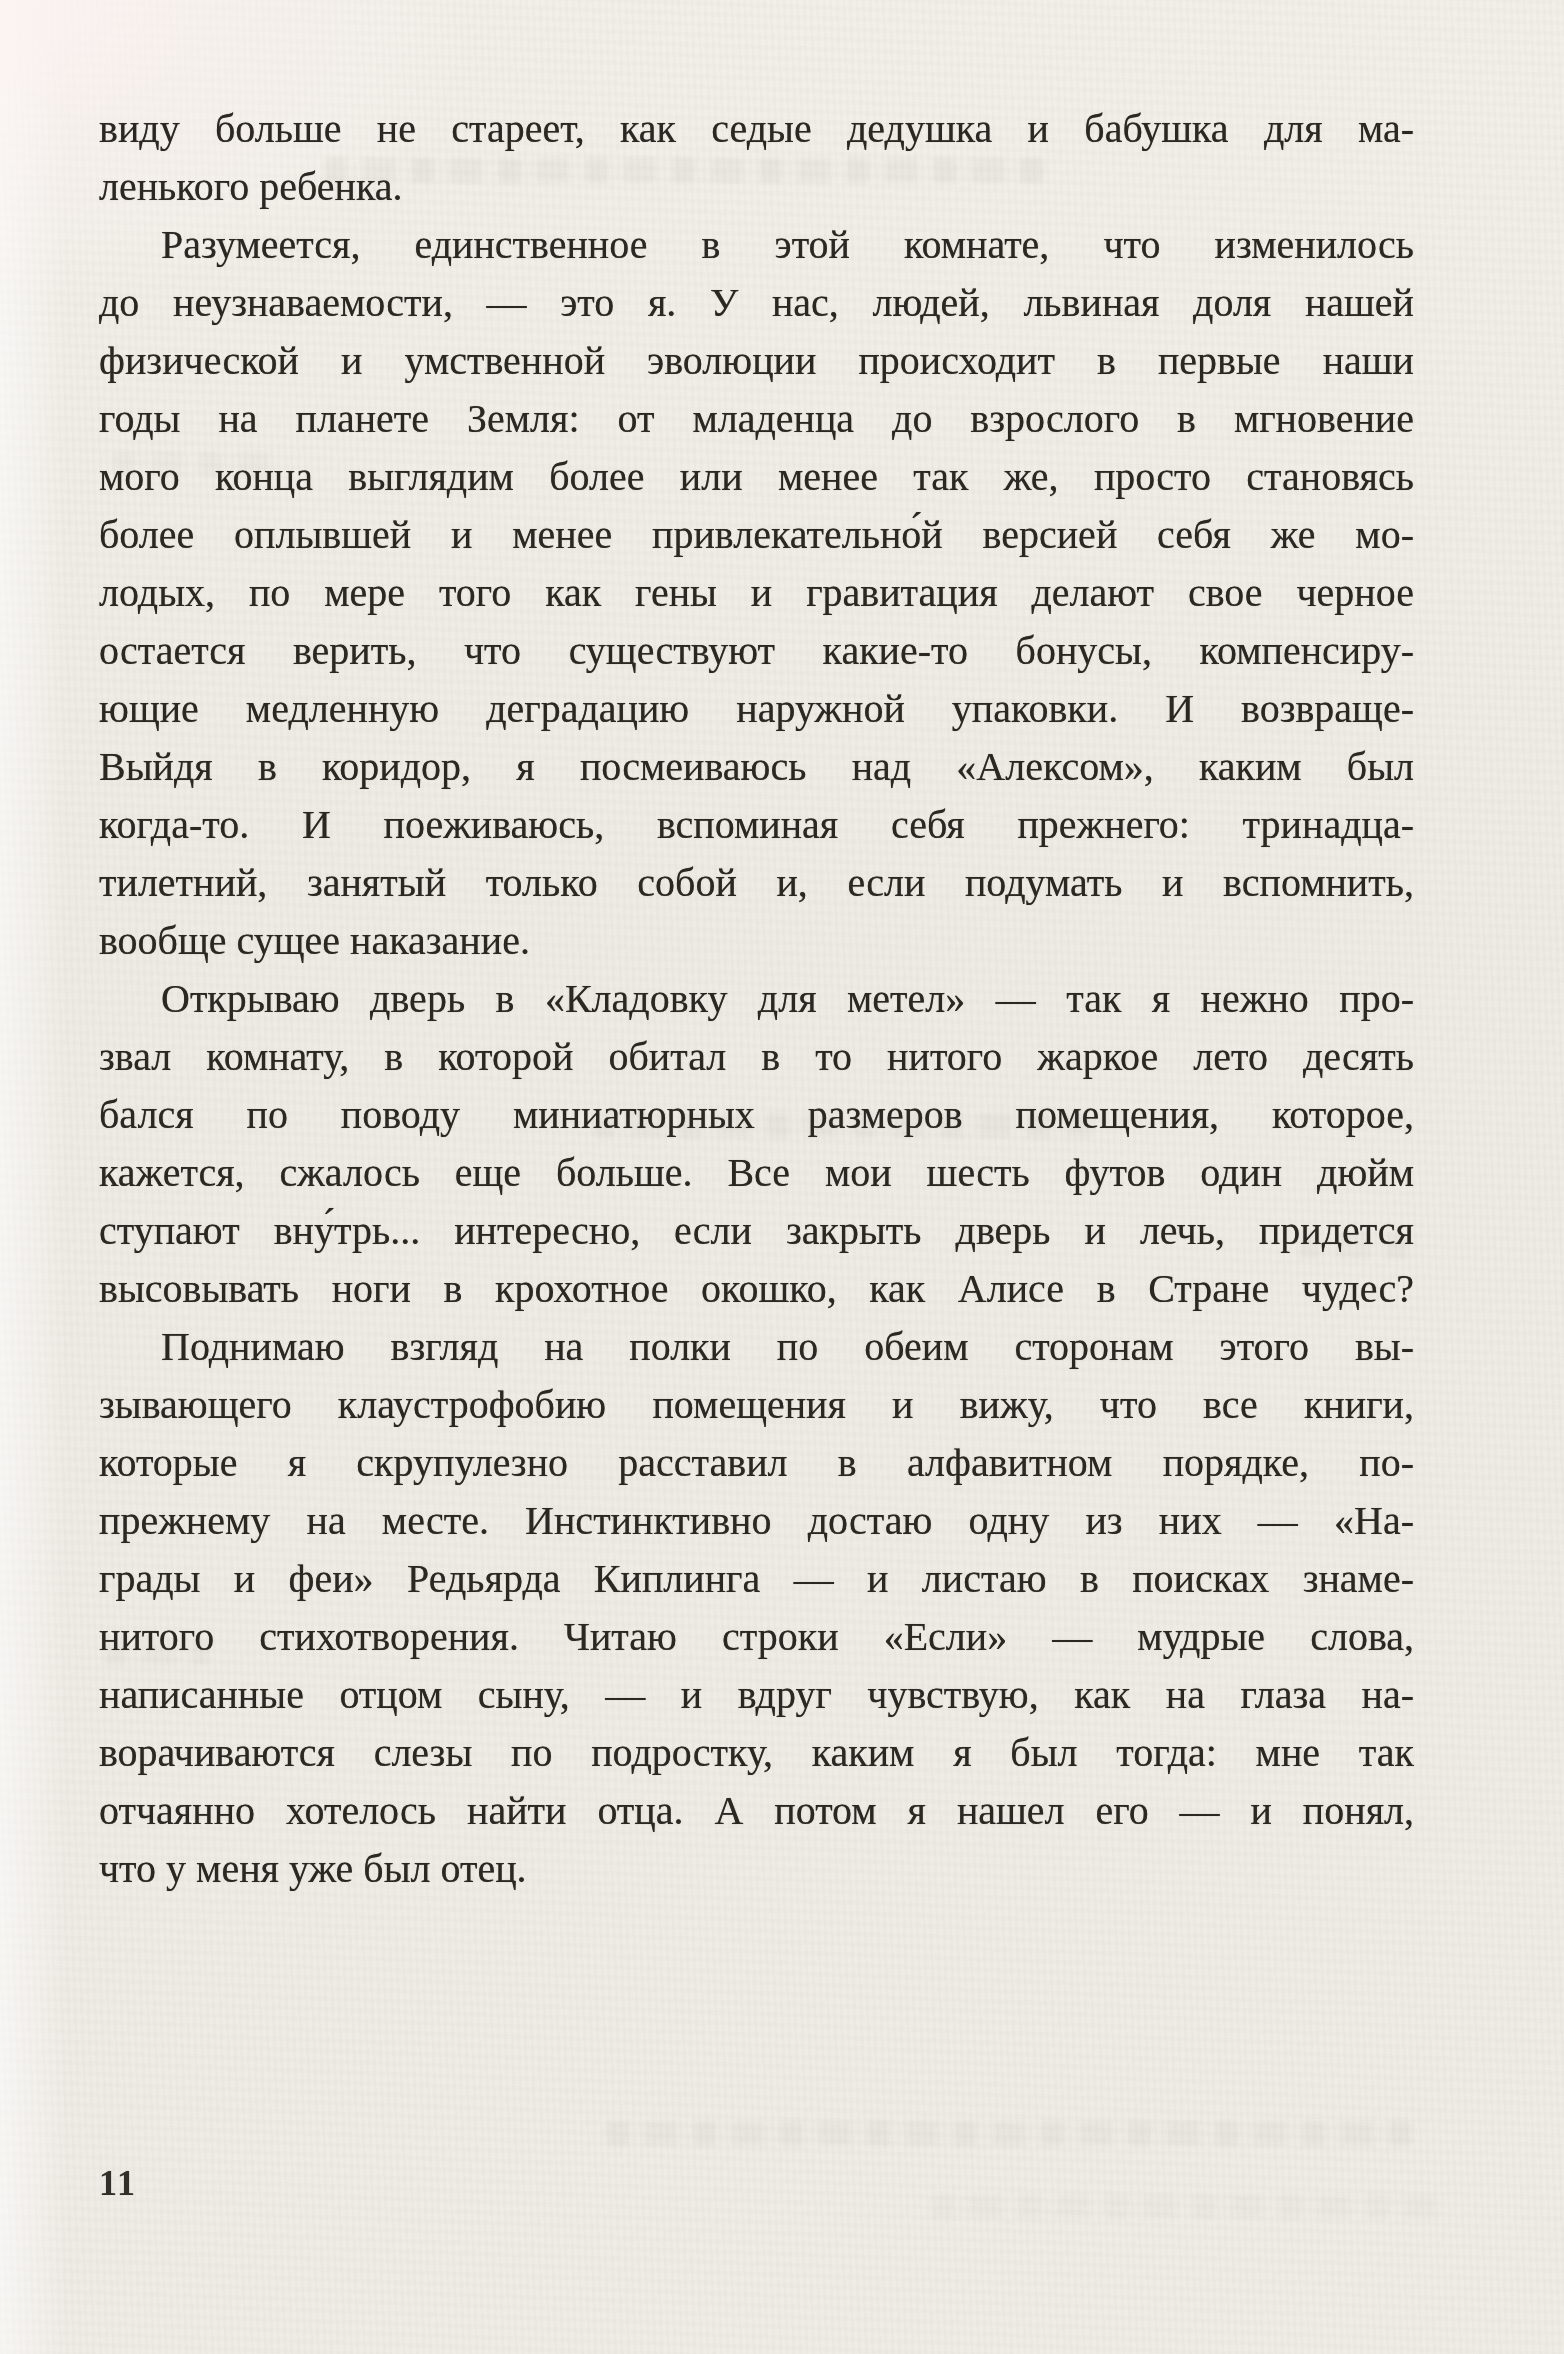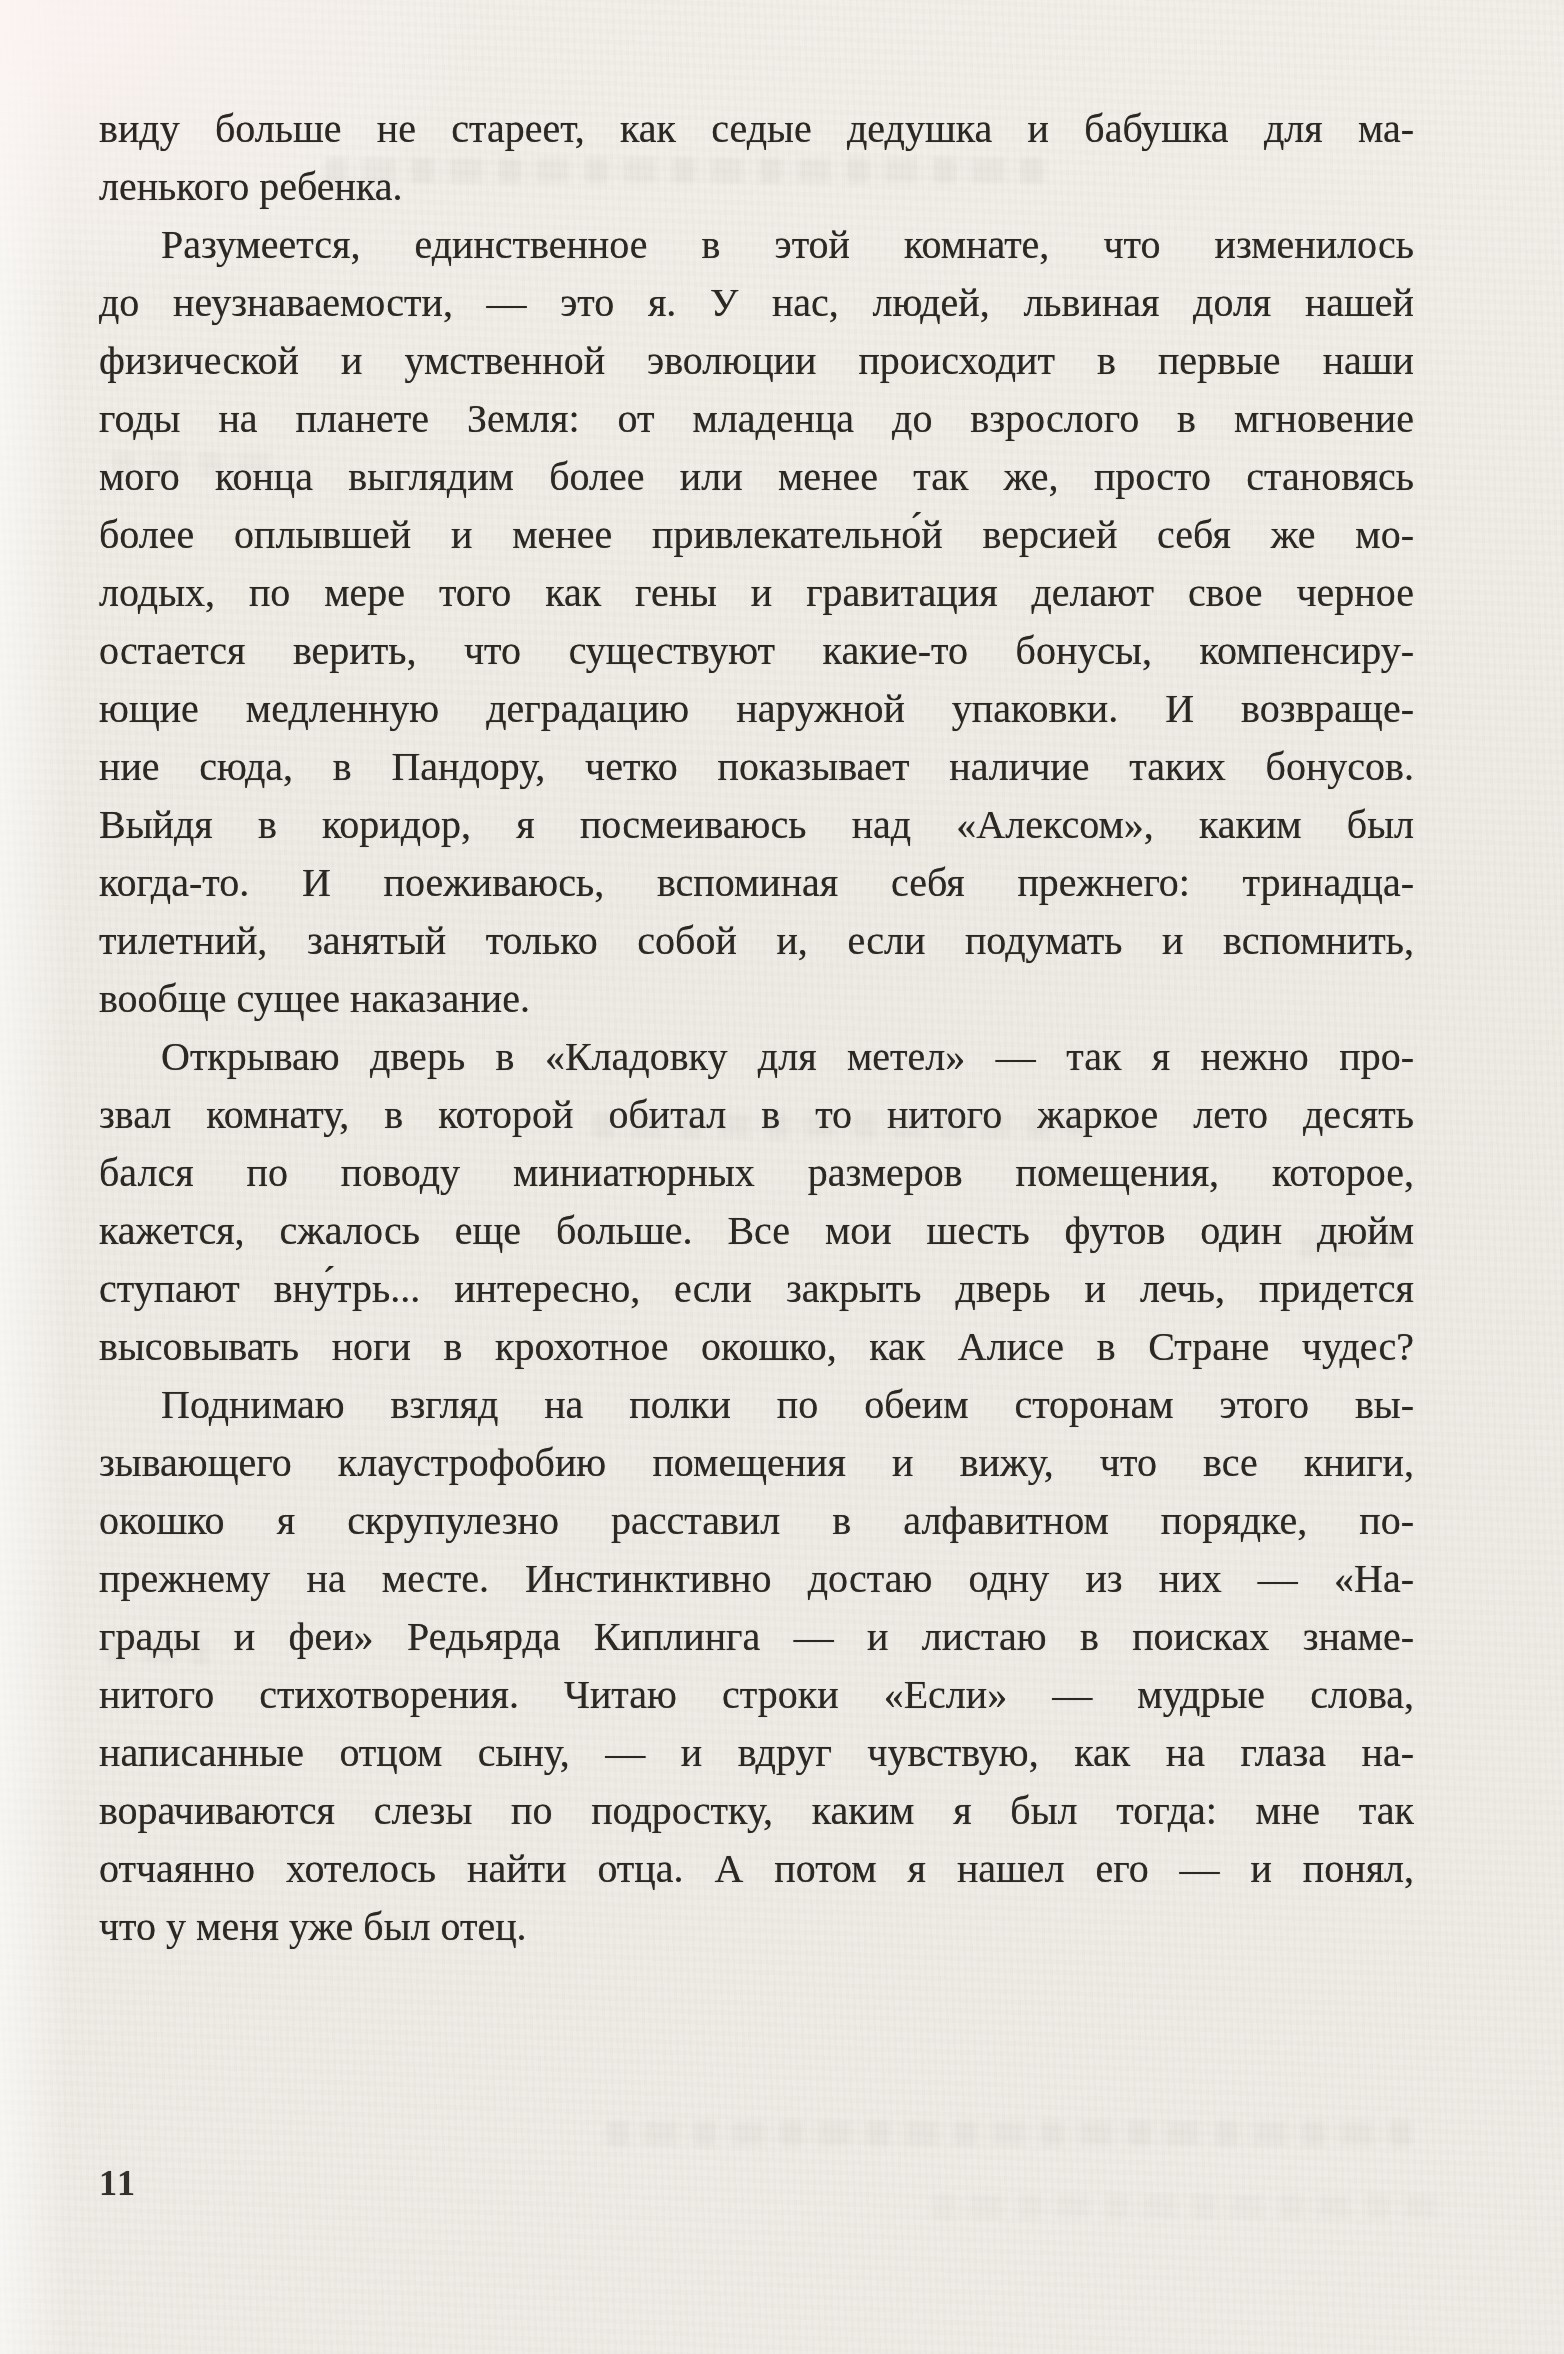--- a/index.html
+++ b/index.html
@@ -87,38 +87,37 @@
       <div class="paragraph">
         <div class="line indent">Разумеется, единственное в этой комнате, что изменилось</div>
         <div class="line">до неузнаваемости, — это я. У нас, людей, львиная доля нашей</div>
         <div class="line">физической и умственной эволюции происходит в первые наши</div>
         <div class="line">годы на планете Земля: от младенца до взрослого в мгновение</div>
         <div class="line">мого конца выглядим более или менее так же, просто становясь</div>
         <div class="line">более оплывшей и менее привлекательно́й версией себя же мо-</div>
         <div class="line">лодых, по мере того как гены и гравитация делают свое черное</div>
         <div class="line">остается верить, что существуют какие-то бонусы, компенсиру-</div>
         <div class="line">ющие медленную деградацию наружной упаковки. И возвраще-</div>
-        <div class="line">ние сюда, в Пандору, четко показывает наличие таких бонусов.</div>
         <div class="line">Выйдя в коридор, я посмеиваюсь над «Алексом», каким был</div>
         <div class="line">когда-то. И поеживаюсь, вспоминая себя прежнего: тринадца-</div>
         <div class="line">тилетний, занятый только собой и, если подумать и вспомнить,</div>
         <div class="line para-end">вообще сущее наказание.</div>
       </div>
       <div class="paragraph">
         <div class="line indent">Открываю дверь в «Кладовку для метел» — так я нежно про-</div>
         <div class="line">звал комнату, в которой обитал в то нитого жаркое лето десять</div>
         <div class="line">бался по поводу миниатюрных размеров помещения, которое,</div>
         <div class="line">кажется, сжалось еще больше. Все мои шесть футов один дюйм</div>
         <div class="line">ступают вну́трь... интересно, если закрыть дверь и лечь, придется</div>
         <div class="line">высовывать ноги в крохотное окошко, как Алисе в Стране чудес?</div>
       </div>
       <div class="paragraph">
         <div class="line indent">Поднимаю взгляд на полки по обеим сторонам этого вы-</div>
         <div class="line">зывающего клаустрофобию помещения и вижу, что все книги,</div>
-        <div class="line">окошко я скрупулезно расставил в алфавитном порядке, по-</div>
+        <div class="line">которые я скрупулезно расставил в алфавитном порядке, по-</div>
         <div class="line">прежнему на месте. Инстинктивно достаю одну из них — «На-</div>
         <div class="line">грады и феи» Редьярда Киплинга — и листаю в поисках знаме-</div>
         <div class="line">нитого стихотворения. Читаю строки «Если» — мудрые слова,</div>
         <div class="line">написанные отцом сыну, — и вдруг чувствую, как на глаза на-</div>
         <div class="line">ворачиваются слезы по подростку, каким я был тогда: мне так</div>
         <div class="line">отчаянно хотелось найти отца. А потом я нашел его — и понял,</div>
         <div class="line para-end">что у меня уже был отец.</div>
       </div>
     </div>
 

